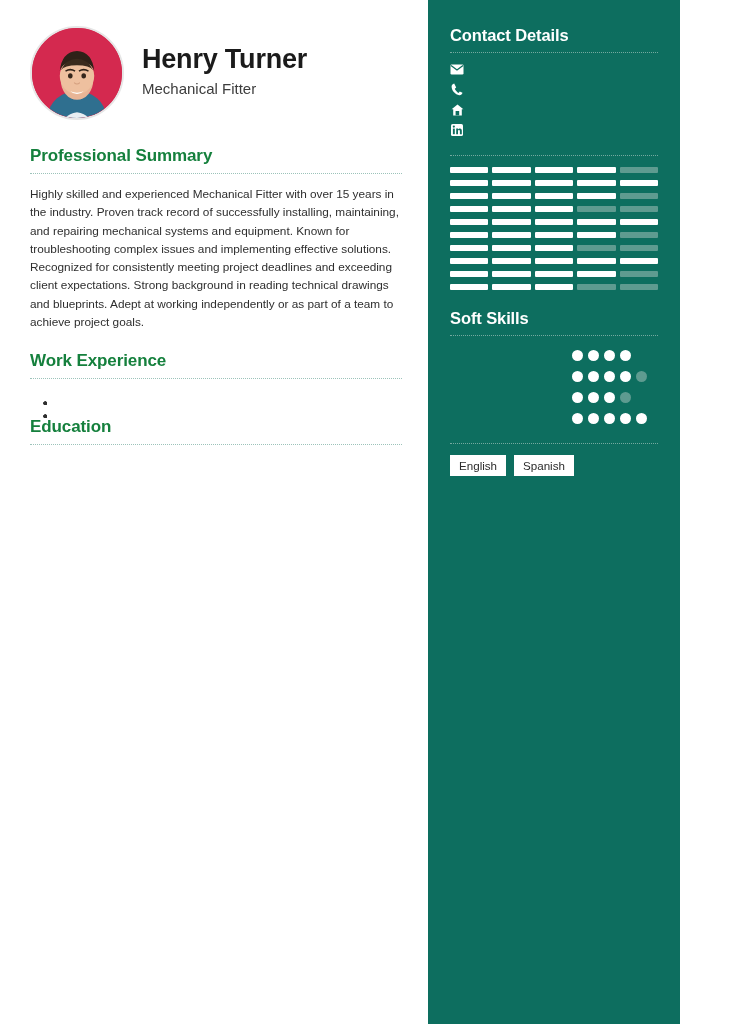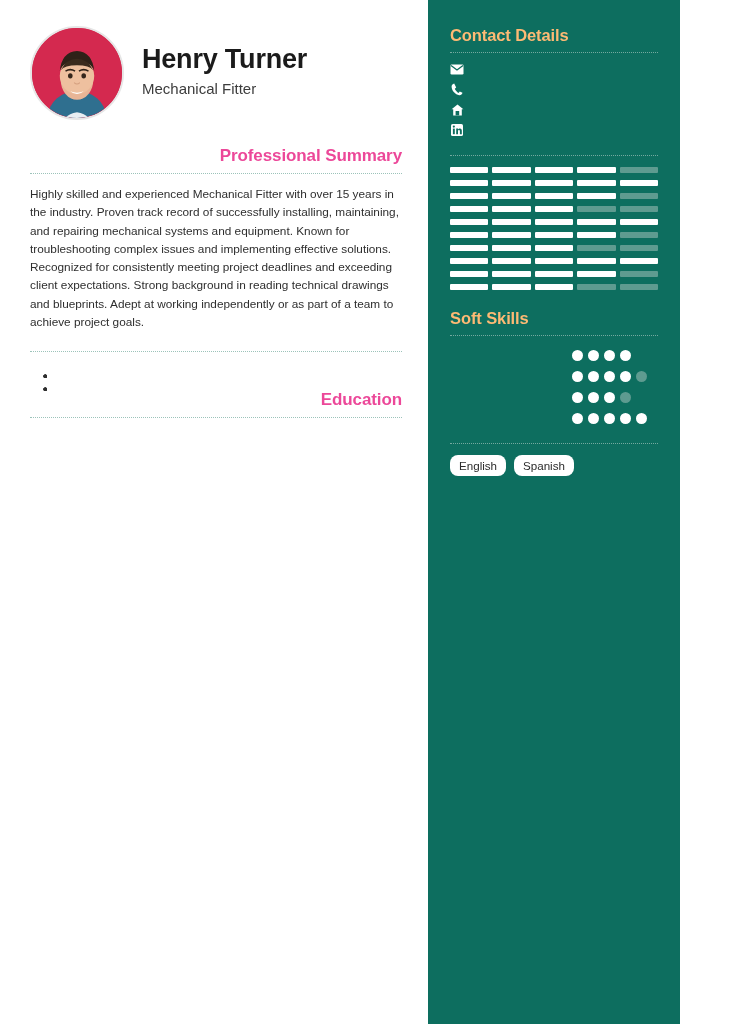--- a/index.html
+++ b/index.html
@@ -35,23 +35,22 @@
   .avatar-wrap svg { display: block; width: 100%; height: 100%; }
   .hdr-text { padding-bottom: 4px; }
   .name {
     font-size: 27px; font-weight: bold; color: #1b1b1b;
     letter-spacing: -0.2px; line-height: 1.1;
   }
   .job-title { font-size: 15px; color: #3c3c3c; margin-top: 5px; }
 
   .sec { margin-bottom: 4px; }
   .sec-title {
-    font-size: 17px; font-weight: bold; color: #ec4899;
+    font-size: 17px; font-weight: bold; color: #15803d;
     letter-spacing: -0.1px;
-    text-align: right;
   }
   .sec-rule {
     margin: 7px 0 11px 0;
     height: 0;
     border-top: 1.6px dotted #9cc3ba;
   }
   .summary {
     font-size: 11.8px; color: #2e2e2e; line-height: 1.55;
   }
   .entry { margin-bottom: 13px; }
@@ -78,21 +77,21 @@
   #summary-section { margin-top: 2px; }
 
   
   .sidebar {
     width: 252px; height: 1024px;
     background: #0d6e5f;
     color: #ffffff;
     padding: 26px 22px 0 22px;
   }
   .sb-title {
-    font-size: 16.5px; font-weight: bold; color: #fdba74;
+    font-size: 16.5px; font-weight: bold; color: #ffffff;
     letter-spacing: -0.1px;
   }
   .sb-rule {
     margin: 7px 0 11px 0; height: 0;
     border-top: 1.7px dotted #74a99f;
   }
   .sb-block { margin-bottom: 19px; }
 
   .contact-row { display: flex; align-items: center; gap: 10px; margin-bottom: 8px; }
   .contact-icon {
@@ -120,21 +119,21 @@
     display: flex; flex-wrap: wrap; gap: 5px;
     width: 86px; justify-content: flex-start; padding-top: 3px;
   }
   .dot { width: 11px; height: 11px; border-radius: 50%; background: #5e9b90; }
   .dot.on { background: #ffffff; }
 
   .lang-wrap { display: flex; flex-wrap: wrap; gap: 8px; }
   .lang-pill {
     background: #ffffff; color: #2b2b2b;
     font-size: 11.6px; padding: 4px 9px;
-    border-radius: 8px;
+    border-radius: 0;
   }
 </style>
 </head>
 <body>
 
 <div class="page">
 
   <div class="main">
 
     <div class="hdr">
@@ -161,20 +160,21 @@
       </div>
     </div>
 
     <div class="sec" id="summary-section">
       <div class="sec-title">Professional Summary</div>
       <div class="sec-rule"></div>
       <div class="summary">Highly skilled and experienced Mechanical Fitter with over 15 years in the industry. Proven track record of successfully installing, maintaining, and repairing mechanical systems and equipment. Known for troubleshooting complex issues and implementing effective solutions. Recognized for consistently meeting project deadlines and exceeding client expectations. Strong background in reading technical drawings and blueprints. Adept at working independently or as part of a team to achieve project goals.</div>
     </div>
 
     <div class="sec" id="work-section">
+      <div class="sec-title">Work Experience</div>
       <div class="sec-rule"></div>
       <div id="work-entries">
           <div class="entry">
             <div class="entry-top">
        <span class="entry-role"></span>
        <span class="entry-date"></span>
      </div>
      <div class="entry-org"></div>
      <ul class="bullets">
               <li></li>

